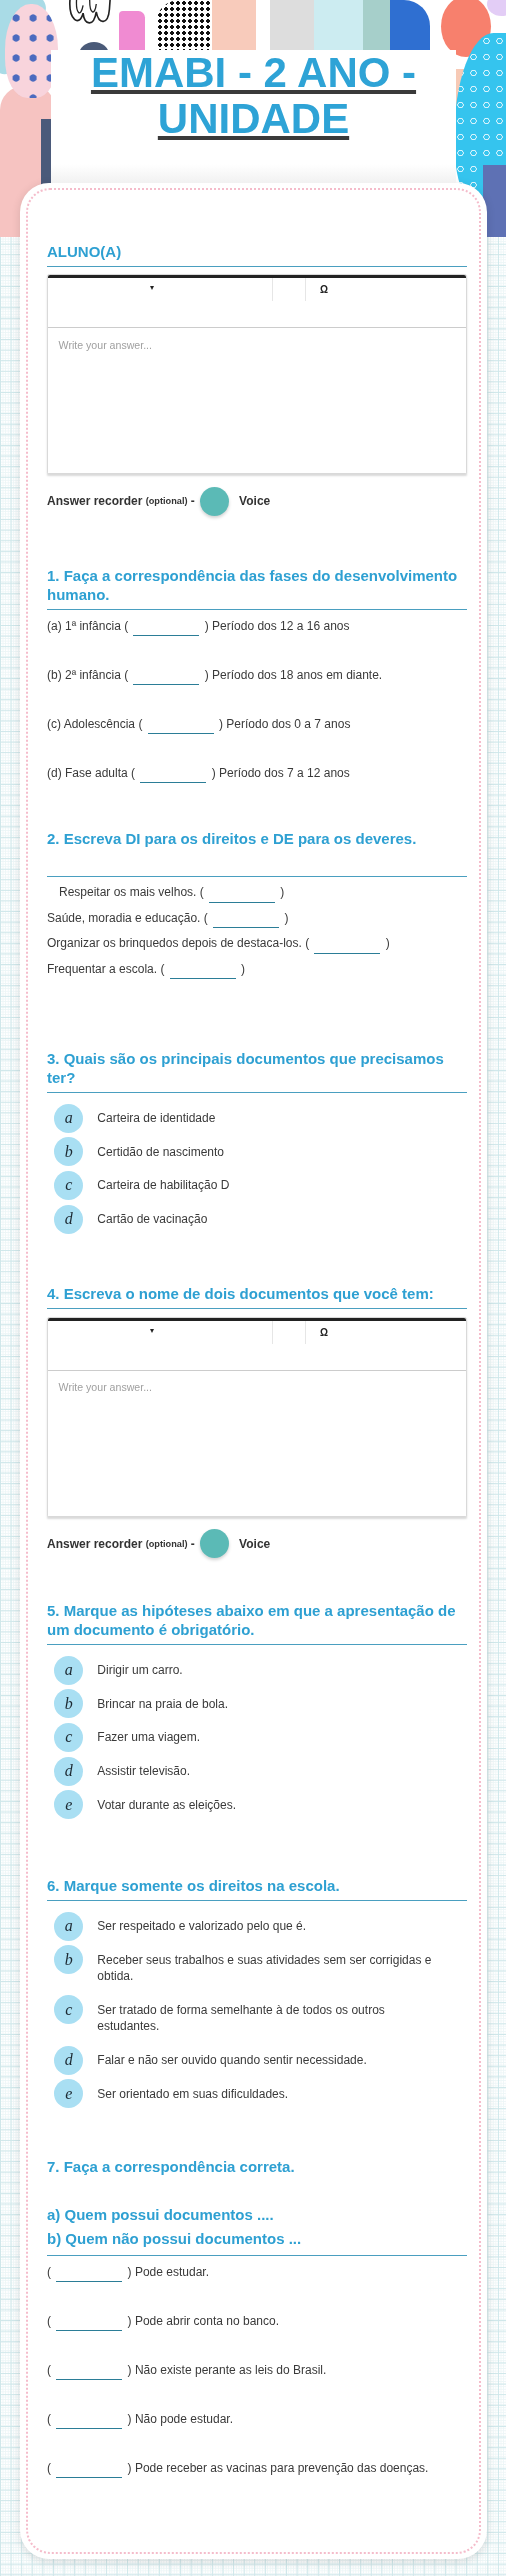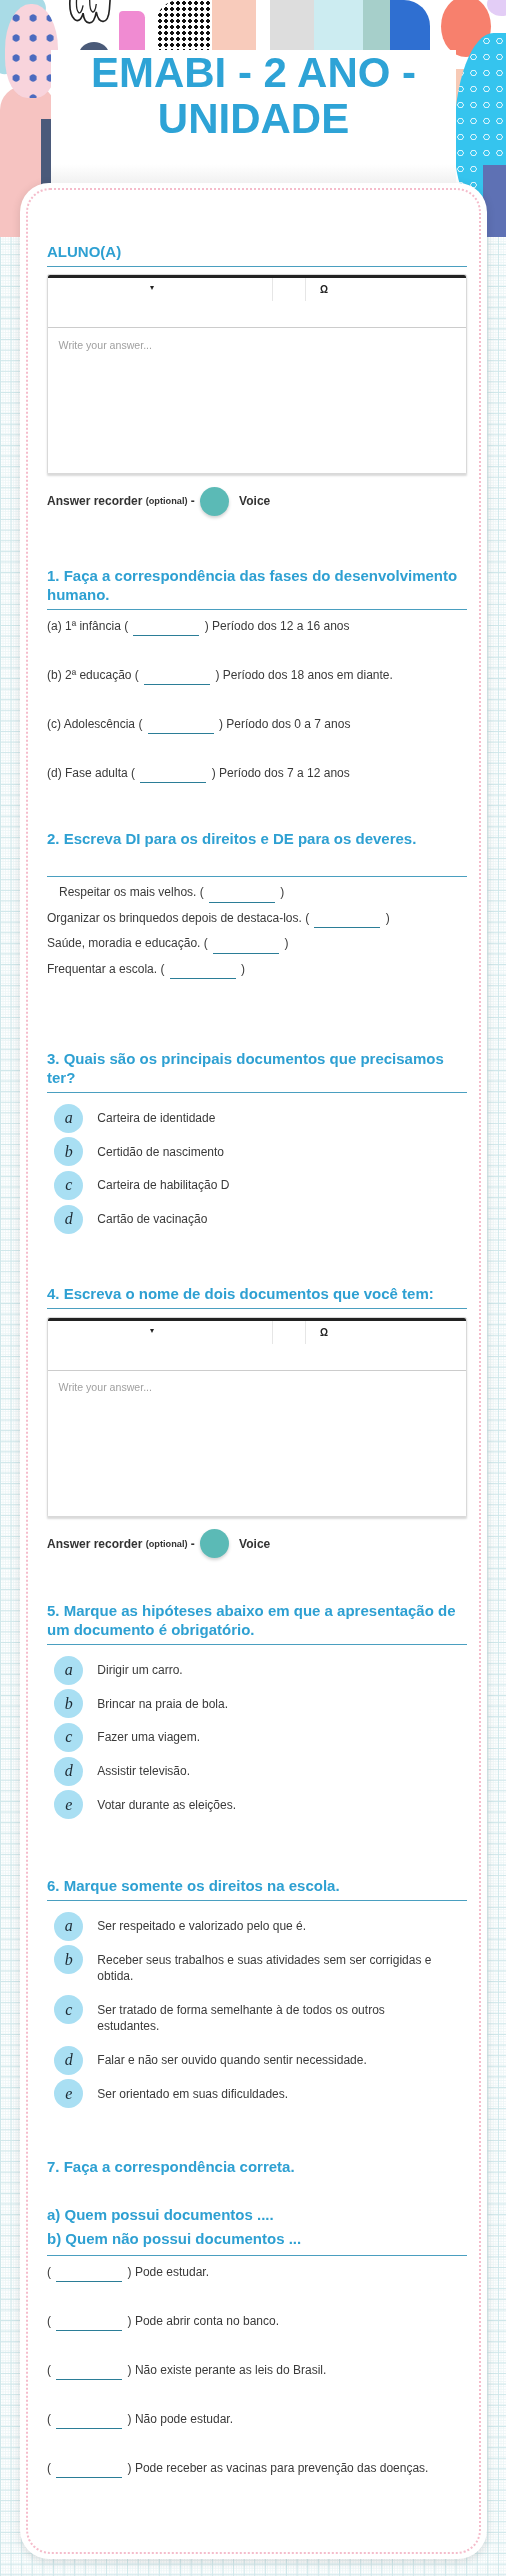--- a/index.html
+++ b/index.html
@@ -35,21 +35,21 @@
   .a-coral { left:441px; top:-4px; width:50px; height:61px; background:#f7806d; border-radius:50%; }
   .a-lavender { left:487px; top:-8px; width:29px; height:24px; background:#e3cdf6; border-radius:50%; }
   .a-peach-right { left:455px; top:69px; width:18.5px; height:66px; background:#f7cab6; }
   .a-cyan-blob { left:454px; top:33px; width:66px; height:178px; background-color:#35c4ee; border-radius:60% 20% 20% 40%;
     background-image:radial-gradient(circle, transparent 2px, rgba(255,255,255,.8) 2.4px, rgba(255,255,255,.8) 3px, transparent 3.4px);
     background-size:13px 16px; }
   .a-navy-right { left:483px; top:165px; width:26px; height:73px; background:#5e71b4; }
 
   
   .title-box { position:absolute; left:51px; top:50px; width:405px; height:133px; z-index:3;
-    background:linear-gradient(#fff 86%, #f1f1f1 100%); text-align:center; }
+    background:linear-gradient(#fff 86%, #f1f1f1 100%); text-align:center;text-decoration:underline; }
   .title-line { font-weight:bold; font-size:42px; line-height:46px; color:#2ea3d6; white-space:nowrap; }
 
   
   .card { position:absolute; left:20px; top:183px; width:467px; height:2376px; background:#fff; border-radius:29px;
     box-shadow:0 2.6px 9.2px rgba(0,0,0,.12); z-index:2; }
   .card-dots { position:absolute; left:6px; top:5.3px; right:6px; bottom:5.3px; border:2px dotted #f5bccb; border-radius:24px; }
 
   
   .section { position:absolute; left:47px; width:420px; z-index:4; }
   .q-heading { font-weight:bold; font-size:15px; line-height:19px; color:#2ea0d2; padding:0 7.3px 5.3px 0; border-bottom:1px solid #4a9fc0; }
@@ -152,45 +152,45 @@
     </div>
   </div>
 
   <div class="section" style="top:566px">
     <div class="q-heading">1. Faça a correspondência das fases do desenvolvimento humano.</div>
     <div style="margin-top:5.3px">
       <div class="fill-row wide">
         <span>(a) 1ª infância (</span><input class="blank" type="text" value="" style=""><span>) Período dos 12 a 16 anos</span>
       </div>
       <div class="fill-row wide">
-        <span>(b) 2ª educação (</span><input class="blank" type="text" value="" style=""><span>) Período dos 18 anos em diante.</span>
+        <span>(b) 2ª infância (</span><input class="blank" type="text" value="" style=""><span>) Período dos 18 anos em diante.</span>
       </div>
       <div class="fill-row wide">
         <span>(c) Adolescência (</span><input class="blank" type="text" value="" style=""><span>) Período dos 0 a 7 anos</span>
       </div>
       <div class="fill-row wide">
         <span>(d) Fase adulta (</span><input class="blank" type="text" value="" style=""><span>) Período dos 7 a 12 anos</span>
       </div>
     </div>
   </div>
 
   <div class="section" style="top:829px">
     <div class="q-heading" style="padding-bottom:9.2px">
       <div>2. Escreva DI para os direitos e DE para os deveres.</div>
       <div class="spacer-line"></div>
     </div>
     <div style="margin-top:3.3px">
       <div class="fill-row tight indent">
         <span>Respeitar os mais velhos. (</span><input class="blank" type="text" value="" style=""><span>)</span>
       </div>
       <div class="fill-row tight">
+        <span>Saúde, moradia e educação. (</span><input class="blank" type="text" value="" style=""><span>)</span>
+      </div>
+      <div class="fill-row tight">
         <span>Organizar os brinquedos depois de destaca-los. (</span><input class="blank" type="text" value="" style=""><span>)</span>
-      </div>
-      <div class="fill-row tight">
-        <span>Saúde, moradia e educação. (</span><input class="blank" type="text" value="" style=""><span>)</span>
       </div>
       <div class="fill-row tight">
         <span>Frequentar a escola. (</span><input class="blank" type="text" value="" style=""><span>)</span>
       </div>
     </div>
   </div>
 
   <div class="section" style="top:1049px">
     <div class="q-heading">3. Quais são os principais documentos que precisamos ter?</div>
     <div style="margin-top:8px">

